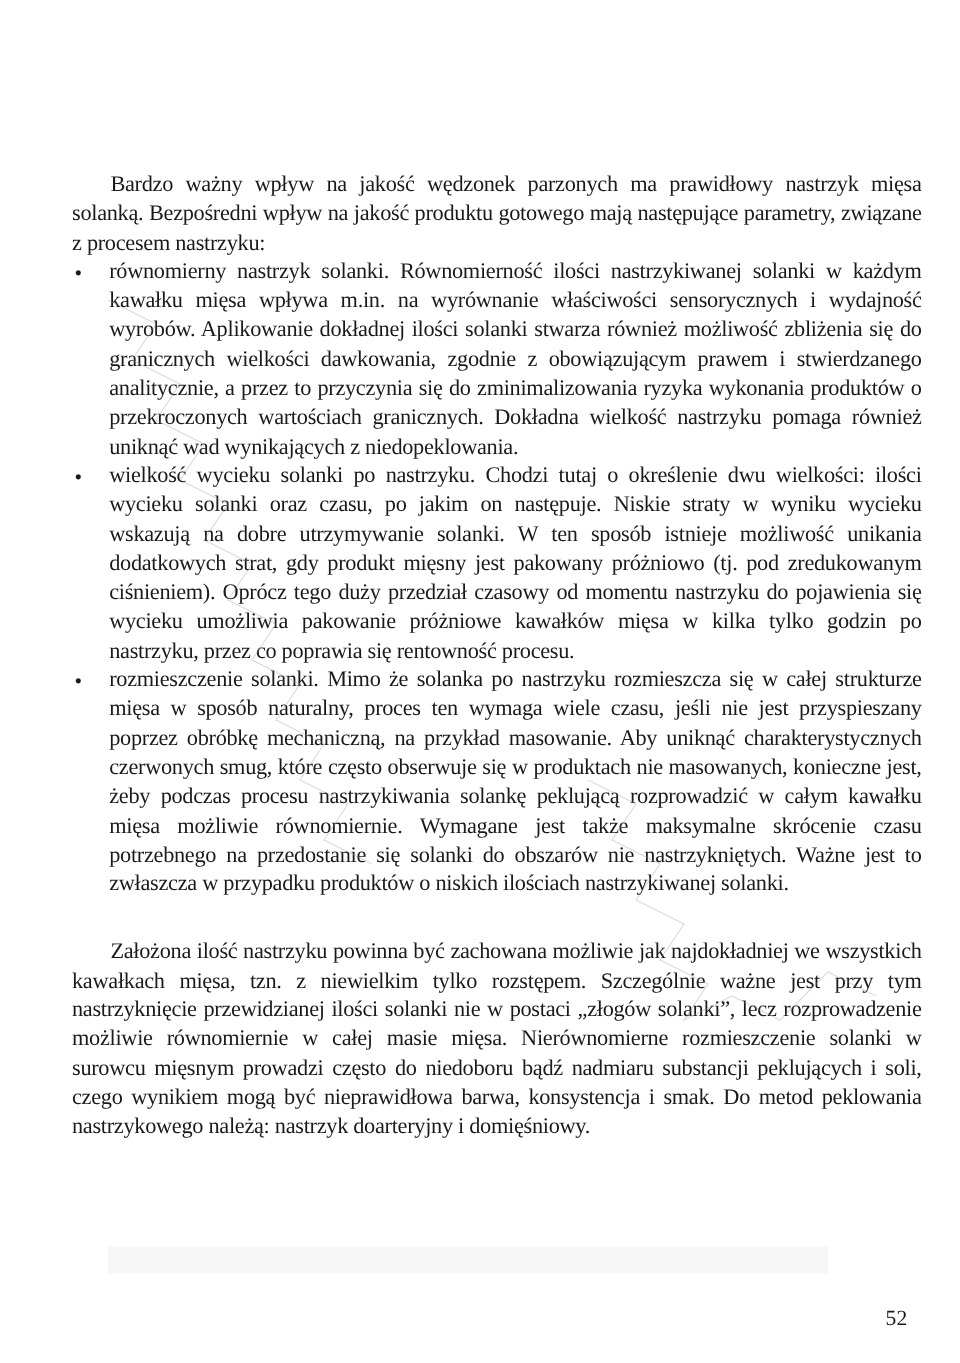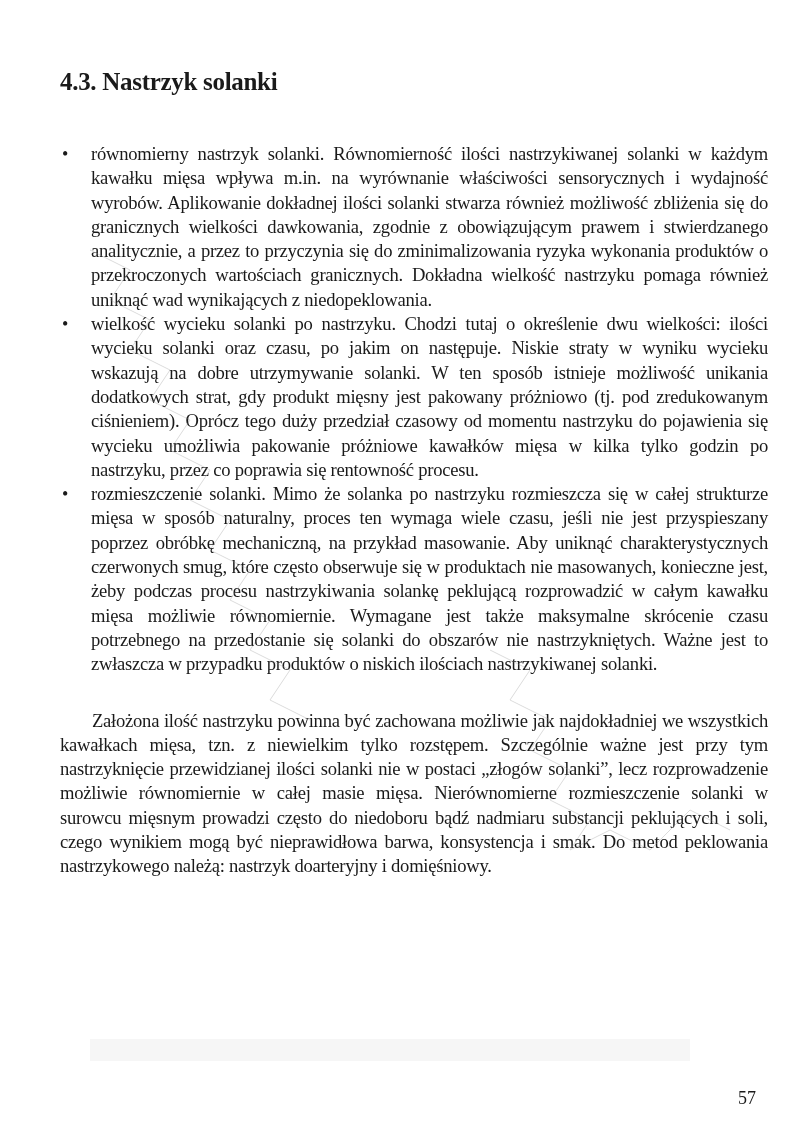--- a/index.html
+++ b/index.html
@@ -19,26 +19,23 @@
   .term { font-weight: normal; }
   .gap { height: 32px; }
   .page-number { position: absolute; left: 738px; top: 1088px; font-size: 18px; }
   .watermark { position: absolute; pointer-events: none; opacity: 0.35; }
 </style>
 </head>
 <body>
 
 <div class="page">
 
-  <h2 class="heading">
-    <span>4.3.</span>
-    <span>Nastrzyk solanki</span>
-  </h2>
 
   <div class="content">
+    <p class="indent">Bardzo ważny wpływ na jakość wędzonek parzonych ma prawidłowy nastrzyk mięsa solanką. Bezpośredni wpływ na jakość produktu gotowego mają następujące parametry, związane z procesem nastrzyku:</p>
 
     <ul class="params">
       <li>
         <span class="bullet">•</span>
         <span class="term">równomierny nastrzyk solanki</span><span>. Równomierność ilości nastrzykiwanej solanki w każdym kawałku mięsa wpływa m.in. na wyrównanie właściwości sensorycznych i wydajność wyrobów. Aplikowanie dokładnej ilości solanki stwarza również możliwość zbliżenia się do granicznych wielkości dawkowania, zgodnie z obowiązującym prawem i stwierdzanego analitycznie, a przez to przyczynia się do zminimalizowania ryzyka wykonania produktów o przekroczonych wartościach granicznych. Dokładna wielkość nastrzyku pomaga również uniknąć wad wynikających z niedopeklowania.</span>
       </li>
       <li>
         <span class="bullet">•</span>
         <span class="term">wielkość wycieku solanki po nastrzyku.</span><span> Chodzi tutaj o określenie dwu wielkości: ilości wycieku solanki oraz czasu, po jakim on następuje. Niskie straty w wyniku wycieku wskazują na dobre utrzymywanie solanki. W ten sposób istnieje możliwość unikania dodatkowych strat, gdy produkt mięsny jest pakowany próżniowo (tj. pod zredukowanym ciśnieniem). Oprócz tego duży przedział czasowy od momentu nastrzyku do pojawienia się wycieku umożliwia pakowanie próżniowe kawałków mięsa w kilka tylko godzin po nastrzyku, przez co poprawia się rentowność procesu.</span>
       </li>
@@ -46,21 +43,21 @@
         <span class="bullet">•</span>
         <span class="term">rozmieszczenie solanki</span><span>. Mimo że solanka po nastrzyku rozmieszcza się w całej strukturze mięsa w sposób naturalny, proces ten wymaga wiele czasu, jeśli nie jest przyspieszany poprzez obróbkę mechaniczną, na przykład masowanie. Aby uniknąć charakterystycznych czerwonych smug, które często obserwuje się w produktach nie masowanych, konieczne jest, żeby podczas procesu nastrzykiwania solankę peklującą rozprowadzić w całym kawałku mięsa możliwie równomiernie. Wymagane jest także maksymalne skrócenie czasu potrzebnego na przedostanie się solanki do obszarów nie nastrzykniętych. Ważne jest to zwłaszcza w przypadku produktów o niskich ilościach nastrzykiwanej solanki.</span>
       </li>
     </ul>
 
     <div class="gap"></div>
 
     <p class="indent">Założona ilość nastrzyku powinna być zachowana możliwie jak najdokładniej we wszystkich kawałkach mięsa, tzn. z niewielkim tylko rozstępem. Szczególnie ważne jest przy tym nastrzyknięcie przewidzianej ilości solanki nie w postaci „złogów solanki”, lecz rozprowadzenie możliwie równomiernie w całej masie mięsa. Nierównomierne rozmieszczenie solanki w surowcu mięsnym prowadzi często do niedoboru bądź nadmiaru substancji peklujących i soli, czego wynikiem mogą być nieprawidłowa barwa, konsystencja i smak. Do metod peklowania nastrzykowego należą: nastrzyk doarteryjny i domięśniowy.</p>
   </div>
 
-  <div class="page-number">57</div>
+  <div class="page-number">52</div>
 
   <svg class="watermark" style="left:70px; top:230px;" width="720" height="640" viewBox="0 0 720 640">
     <g fill="none" stroke="#9a9a9a" stroke-width="1">
       <path d="M20 20 L60 40 L40 70 L80 90 L60 120 L100 140 L80 170 L120 190 L100 220 L140 240 L120 270 L160 290 L140 320 L180 340 L160 370 L200 390 L180 420 L220 440 L200 470 L240 490"></path>
       <path d="M420 420 L460 440 L440 470 L480 490 L460 520 L500 540 L480 570 L520 590 L500 620 L540 600 L580 620 L620 580 L660 600"></path>
     </g>
   </svg>
   <svg class="watermark" style="left:90px; top:1035px; opacity:0.12;" width="600" height="30" viewBox="0 0 600 30">
     <rect x="0" y="4" width="600" height="22" fill="#bdbdbd"></rect>
   </svg>

